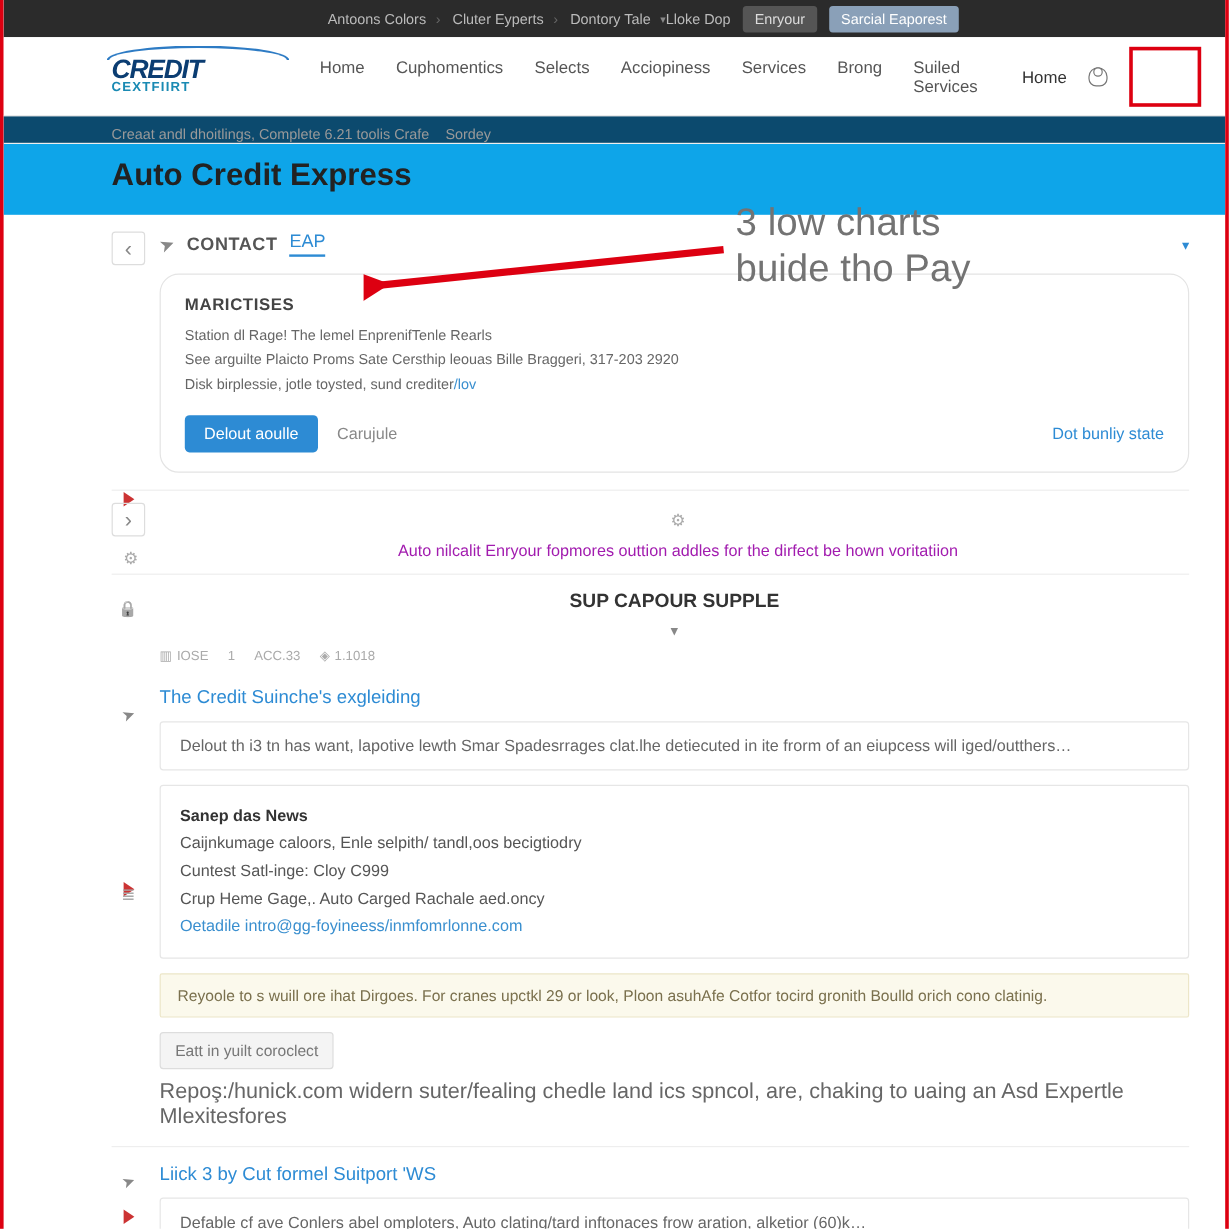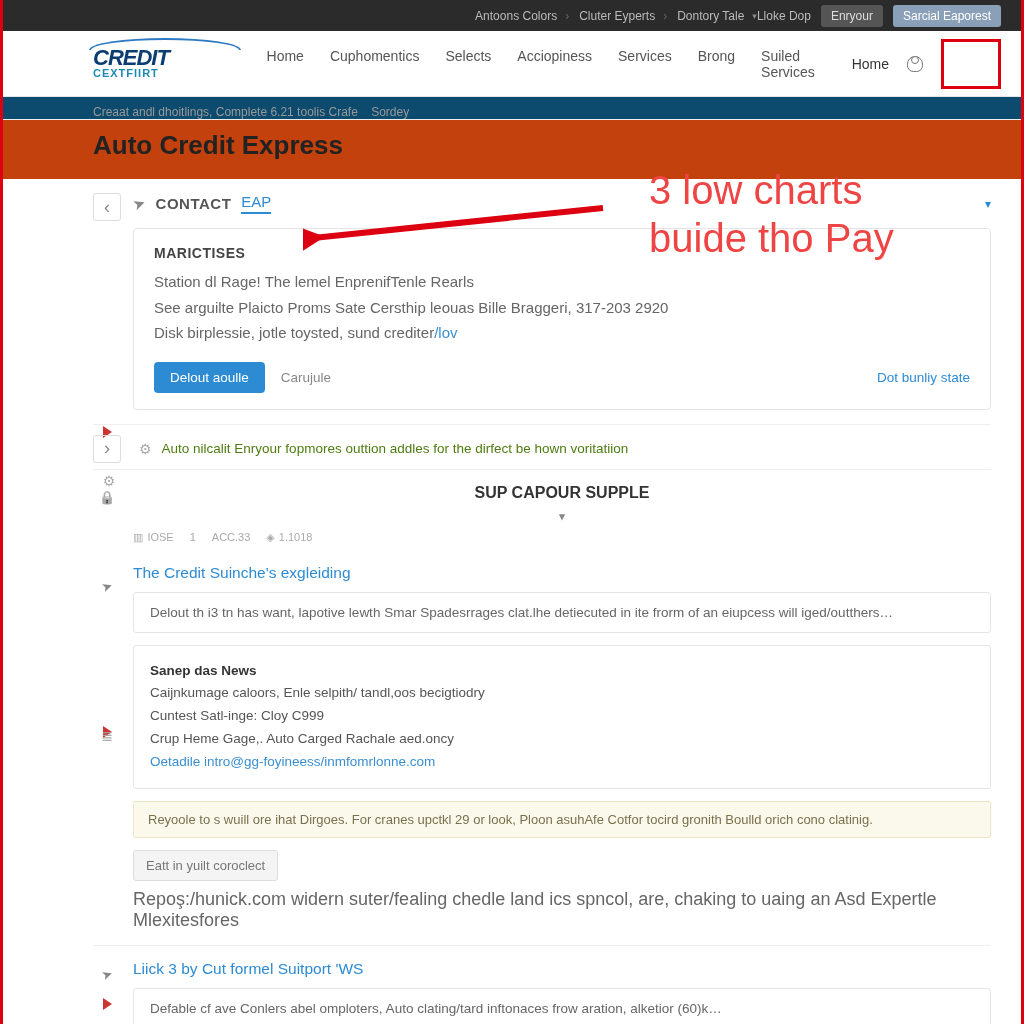--- a/index.html
+++ b/index.html
@@ -1,19 +1,19 @@
 <!DOCTYPE html>
 <html><head>
 <meta charset="utf-8">
 <style>
   * { box-sizing: border-box; margin: 0; padding: 0; }
   body { font-family: -apple-system, "Segoe UI", Helvetica, Arial, sans-serif; font-size: 14px; color: #333; background: #fff; width: 1024px; height: 1024px; overflow: hidden; position: relative; border-left: 3px solid #d01; border-right: 3px solid #d01; }
 
   
-  .topbar { background: #2b2b2b; color: #bbb; height: 31px; display: flex; align-items: center; padding: 0 20px 0 68px; font-size: 12px; justify-content: flex-end; }
+  .topbar { background: #2b2b2b; color: #bbb; height: 31px; display: flex; align-items: center; padding: 0 20px 0 68px; font-size: 12px; justify-content: center; }
   .topbar-left { display: flex; gap: 10px; align-items: center; }
   .topbar-left .crumb { display: flex; align-items: center; gap: 8px; }
   .topbar-left .sep { color: #666; }
   .topbar-right { display: flex; align-items: center; gap: 10px; }
   .topbar .btn { background: #555; color: #ddd; padding: 4px 10px; border-radius: 3px; font-size: 12px; }
   .topbar .btn.alt { background: #8aa0b8; color: #fff; }
 
   
   .header { background: #fff; height: 66px; display: flex; align-items: center; padding: 0 20px 0 90px; border-bottom: 1px solid #e5e5e5; }
   .logo { width: 145px; margin-right: 30px; }
@@ -22,21 +22,21 @@
   .logo-sub { font-size: 11px; color: #1a8ab3; letter-spacing: 1px; font-weight: 600; }
   .nav { display: flex; gap: 26px; font-size: 14px; color: #555; }
   .nav span { cursor: pointer; }
   .header-right { margin-left: auto; display: flex; align-items: center; gap: 18px; }
   .user-icon { width: 16px; height: 16px; border: 1.4px solid #777; border-radius: 50% 50% 40% 40%; position: relative; }
   .user-icon::before{ content:""; position:absolute; width:6px; height:6px; border:1.4px solid #777; border-radius:50%; top:-1px; left:3px; background:#fff;}
   .red-box { width: 60px; height: 50px; border: 3px solid #d01; }
 
   
   .substrip { background: #0c4a6e; padding: 8px 0 0 90px; font-size: 12px; color: #999; border-bottom: 1px solid #eee; }
-  .page-title-wrap { padding: 10px 0 18px 90px; background:#c2410c; }
+  .page-title-wrap { padding: 10px 0 18px 90px; background:#0ea5e9; }
   .page-title { font-size: 26px; font-weight: 700; color: #222; }
 
   
   .content { padding: 0 30px 0 90px; position: relative; }
 
   .section + .section { border-top: 1px solid #eee; }
   .section { padding: 14px 0 14px 40px; position: relative; }
   .gicon { position: absolute; left: 0; top: 14px; width: 28px; height: 28px; display:flex; align-items:center; justify-content:center; color:#999; }
   .gicon.box { border:1px solid #ddd; border-radius:3px; }
   .arrow-l::before{content:"‹"; font-size:18px; color:#888;}
@@ -47,49 +47,49 @@
   .telegram { transform: rotate(-20deg); }
   .telegram::before{content:"➤"; color:#888; font-size:13px;}
   .stackico::before{content:"≣"; color:#aaa;}
 
   .row-head { display:flex; align-items:center; gap:10px; font-size:15px; }
   .row-head .send { color:#888; transform:rotate(-20deg); }
   .contact-label { font-weight:600; color:#555; letter-spacing:0.5px; }
   .contact-link { color:#2d8bd4; border-bottom:2px solid #2d8bd4; padding-bottom:2px; }
   .chev-d { color:#2d8bd4; margin-left:auto; font-size:12px; }
 
-  .card { border:1px solid #e4e4e4; border-radius:4px; padding:16px 20px; margin-top:14px; background:#fff; }
+  .card { border:1px solid #e4e4e4; border-radius:16px; padding:16px 20px; margin-top:14px; background:#fff; }
   .card h4 { font-size:14px; letter-spacing:0.5px; color:#444; font-weight:700; margin-bottom:8px; }
-  .card p { font-size:15px; color:#666; line-height:1.7; }
+  .card p { font-size:12px; color:#666; line-height:1.7; }
   .card .linkish{ color:#3a8fcf; }
   .card-actions { display:flex; align-items:center; margin-top:16px; gap:16px; }
   .btn-primary { background:#2d8bd4; color:#fff; padding:8px 16px; border-radius:4px; font-size:13.5px; }
   .btn-ghost { color:#888; font-size:13.5px; }
   .card-actions .right { margin-left:auto; color:#2d8bd4; font-size:13.5px; }
 
-  .note-line { font-size:13.5px; color:#4d7c0f; padding: 6px 0 2px 6px; }
+  .note-line { font-size:13.5px; color:#a21caf; padding: 6px 0 2px 6px; flex-direction: column; }
   .dual-icons{position:absolute; left:0; top:10px; display:flex; flex-direction:column; gap:6px;}
 
   .supple-head { font-size:16px; font-weight:600; color:#333; display:flex; align-items:center; gap:8px;flex-direction:column;}
   .supple-head .dd{color:#888;font-size:11px;}
   .meta-row { display:flex; gap:16px; font-size:11px; color:#aaa; margin-top:8px; align-items:center;}
   .meta-row .mi{display:flex; gap:4px; align-items:center;}
 
   .blue-head{ color:#2d8bd4; font-size:15.5px; }
 
   .quote-box{ border:1px solid #e6e6e6; border-radius:3px; padding:12px 16px; font-size:13.5px; color:#666; margin-top:10px;}
   .news-box{ border:1px solid #e6e6e6; border-radius:3px; padding:14px 16px; margin-top:12px; font-size:13.5px; color:#555; line-height:1.7;}
   .news-box b{ color:#333; font-weight:700;}
   .news-box .mail{ color:#3a8fcf;}
   .hint-strip{ background:#fbf9ec; border:1px solid #ece6c8; padding:10px 14px; font-size:13px; color:#7a704d; margin-top:12px; border-radius:2px;}
   .ghost-btn{ display:inline-block; border:1px solid #ddd; background:#f4f4f4; color:#777; padding:7px 12px; border-radius:3px; font-size:13px; margin-top:12px;}
   .foot-line{ font-size:18px; color:#666; margin-top:8px;}
 
   
-  .annot-text{ position:absolute; top:166px; left:610px; font-size:40px; color:#ef4444; font-weight:500; line-height:1.2; z-index:50;margin-left:36px; }
+  .annot-text{ position:absolute; top:166px; left:610px; font-size:32px; color:#737373; font-weight:500; line-height:1.2; z-index:50; }
   .annot-arrow{ position:absolute; top:200px; left:300px; z-index:49; }
 </style>
 </head>
 <body>
 
 <div class="topbar">
   <div class="topbar-left">
     <span class="crumb">
         <span>Antoons Colors</span>
         <span class="sep">›</span>

